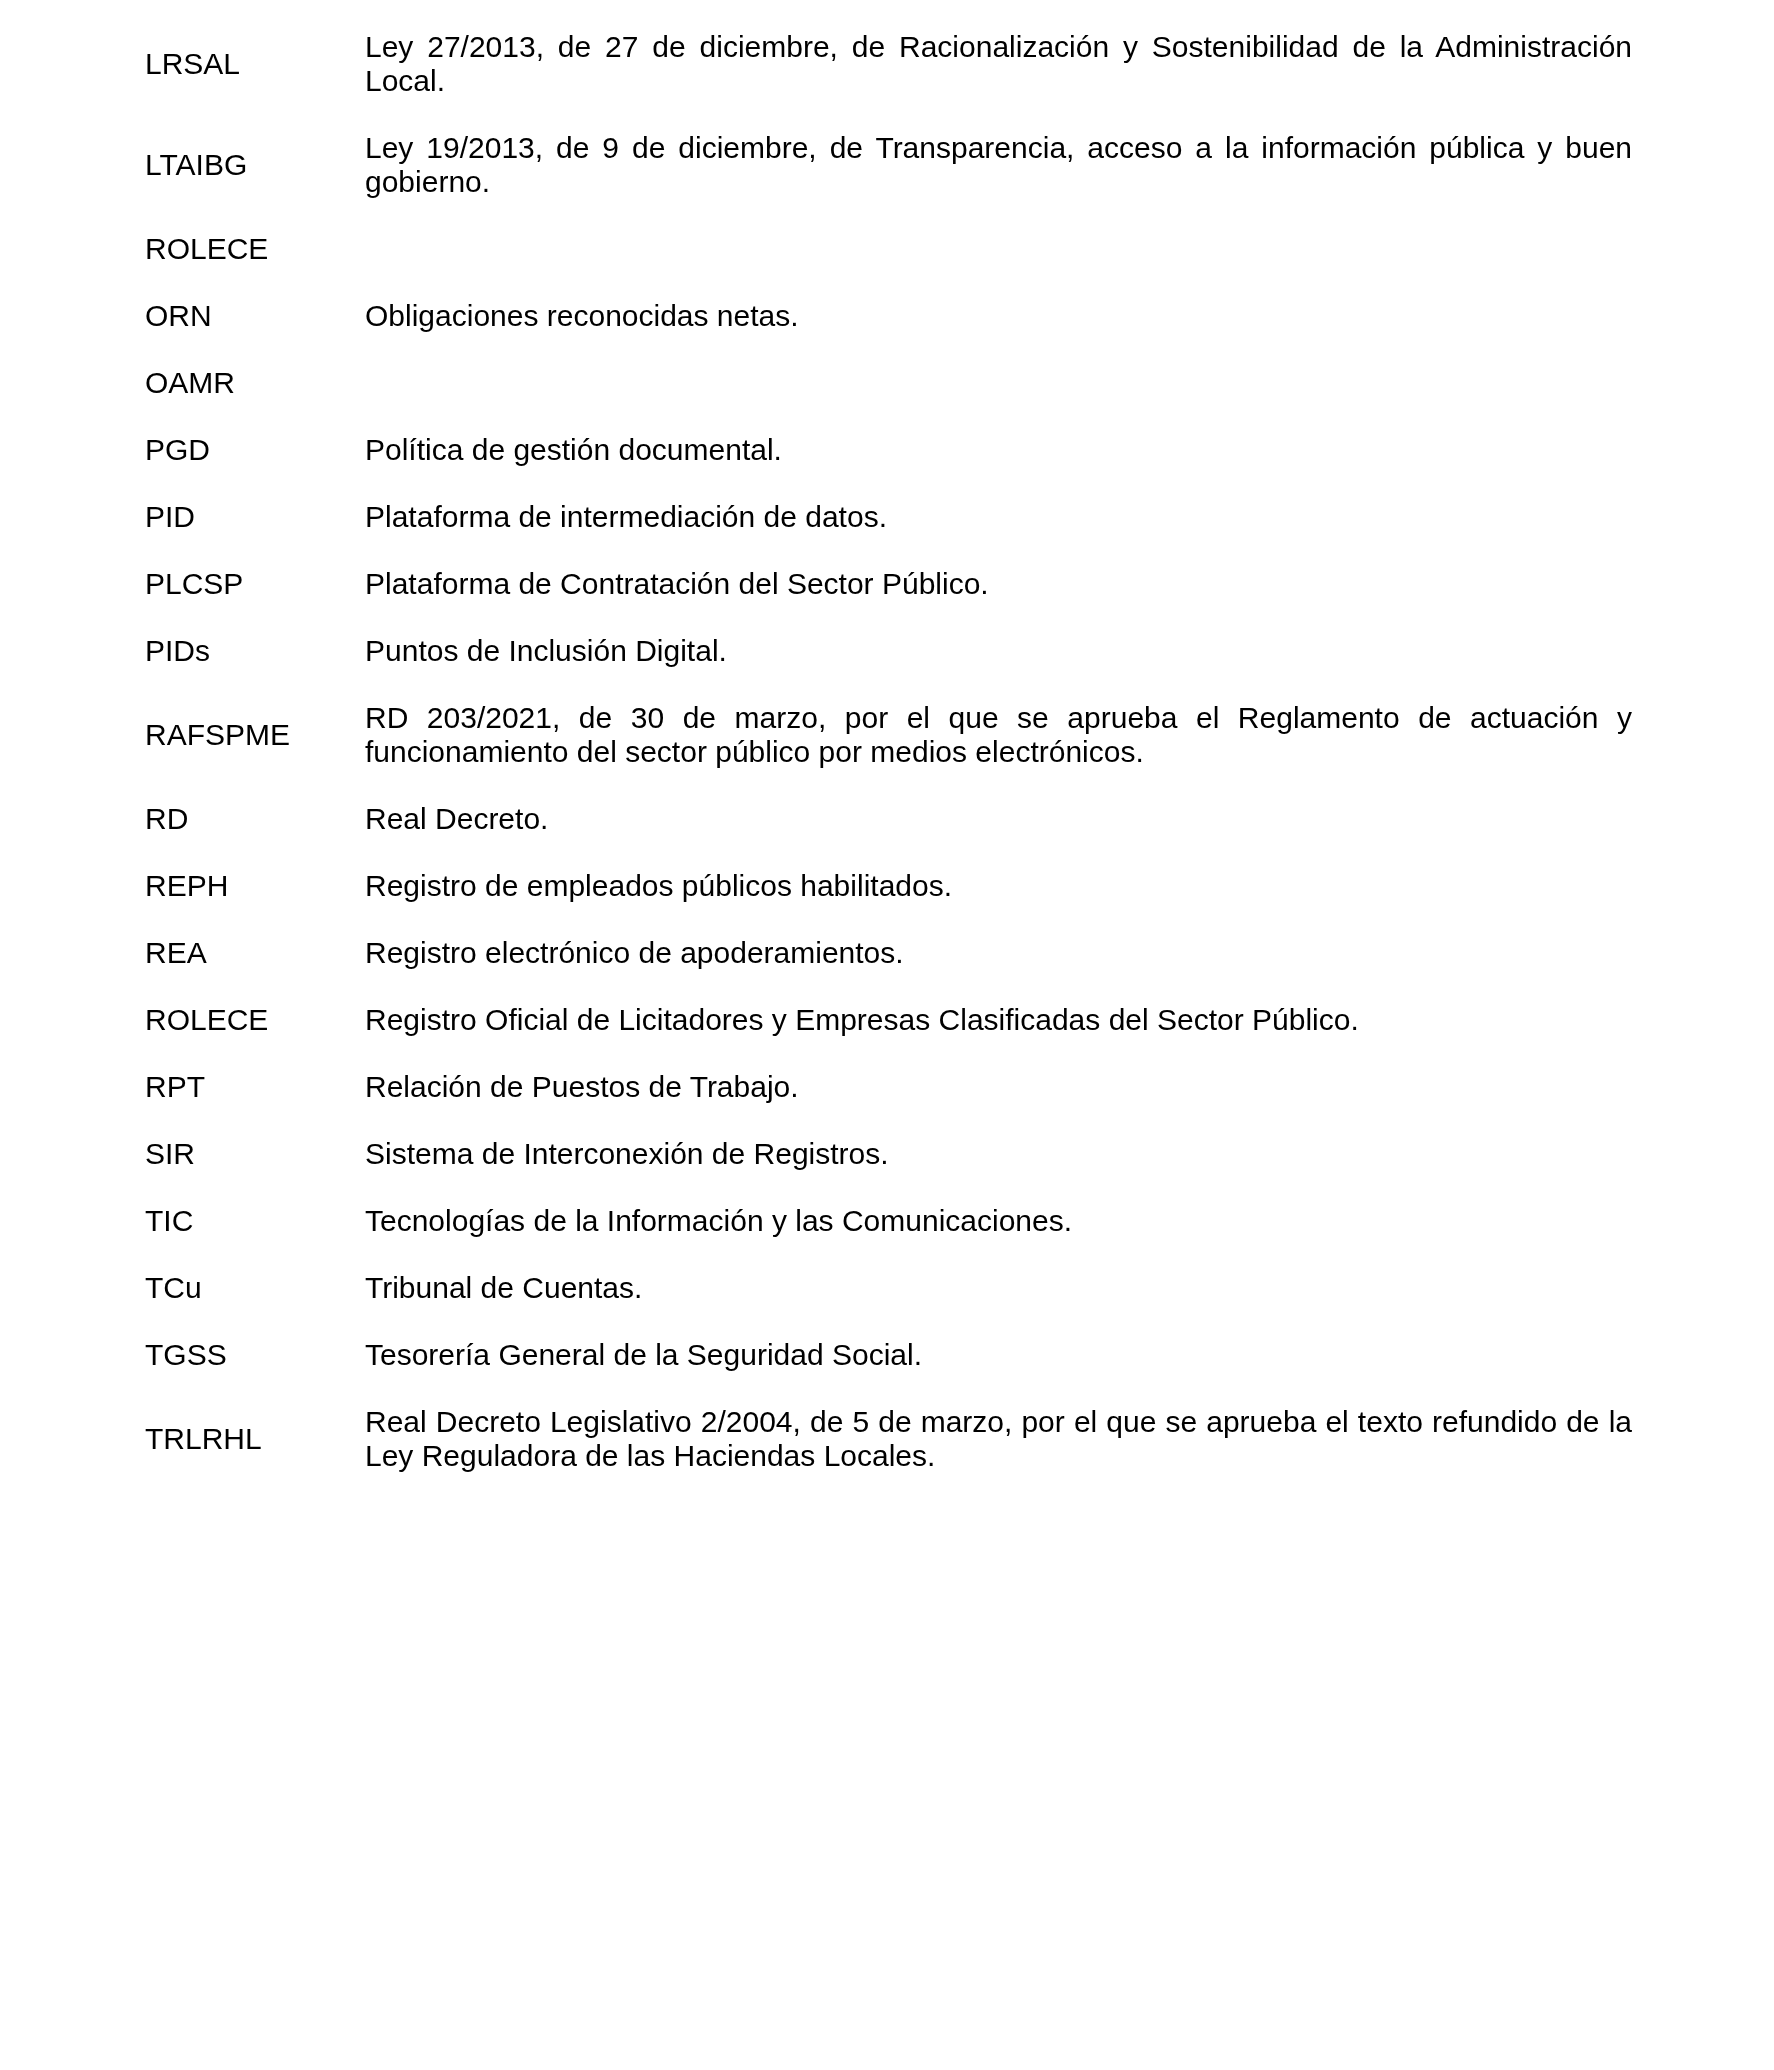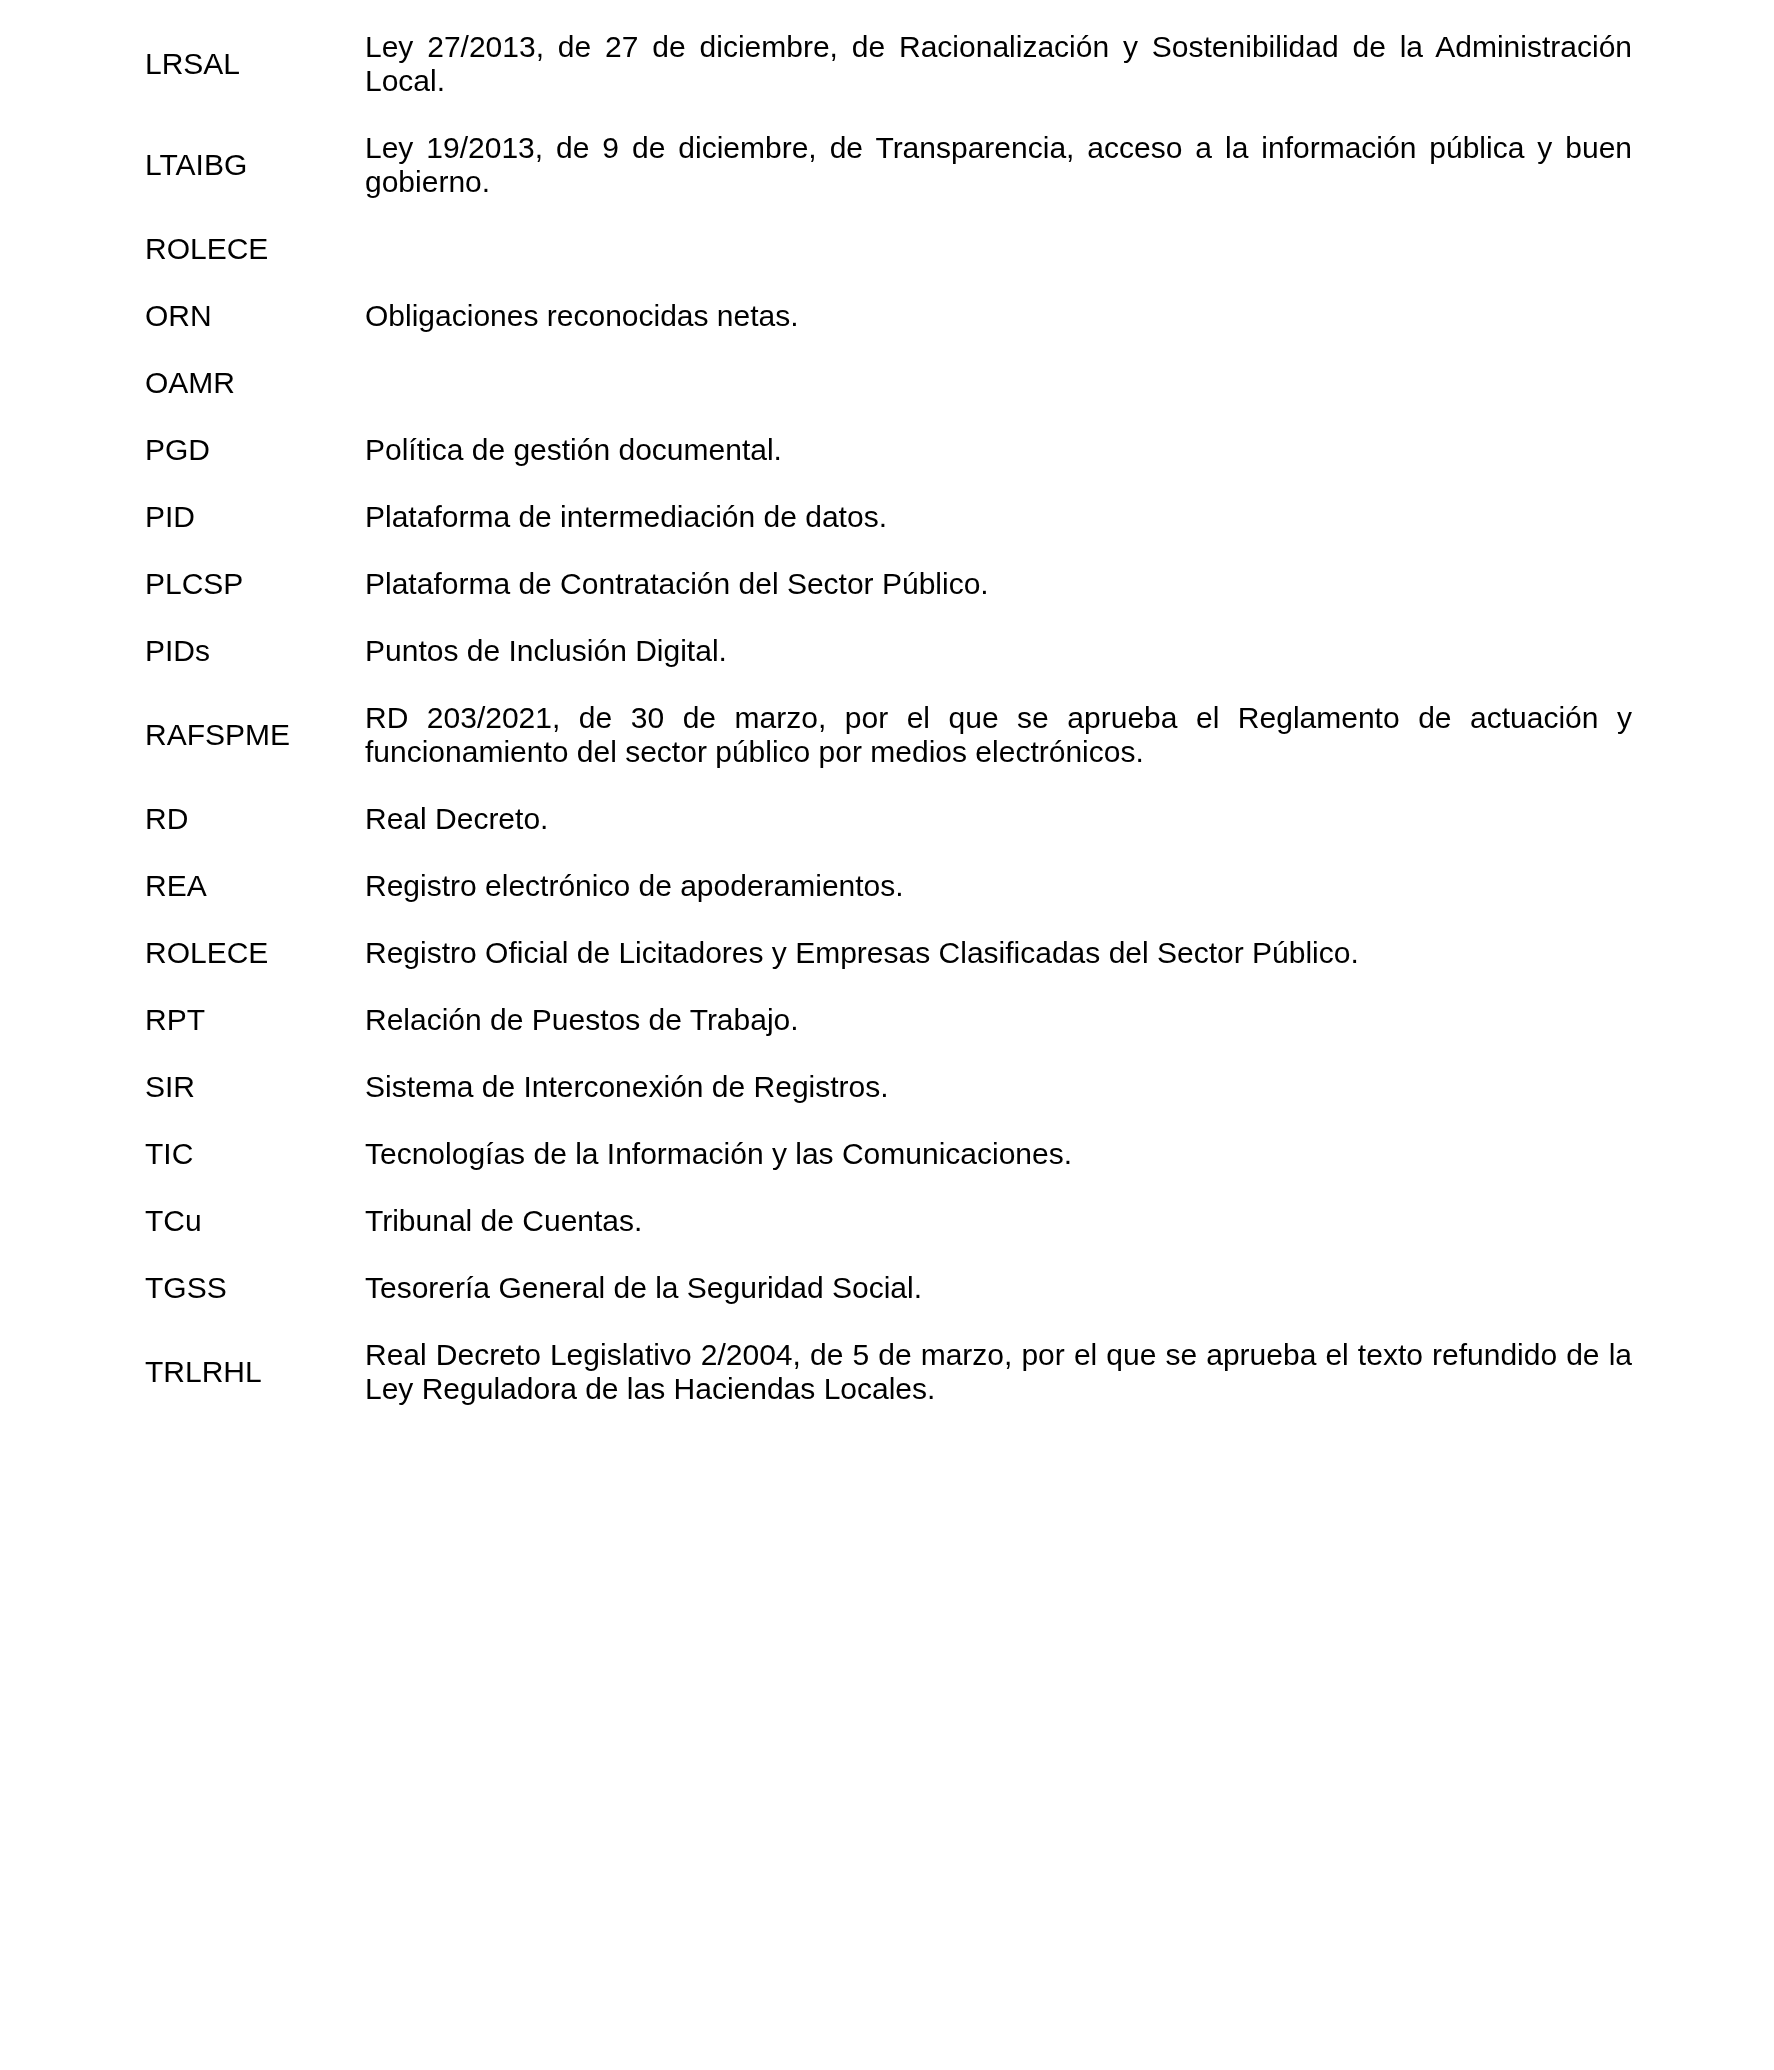--- a/index.html
+++ b/index.html
@@ -79,20 +79,24 @@
   </div>
   <div class="entry">
     <span class="term">RAFSPME</span>
     <span class="definition">RD 203/2021, de 30 de marzo, por el que se aprueba el Reglamento de actuación y funcionamiento del sector público por medios electrónicos.</span>
   </div>
   <div class="entry">
     <span class="term">RD</span>
     <span class="definition">Real Decreto.</span>
   </div>
   <div class="entry">
+    <span class="term">REPH</span>
+    <span class="definition">Registro de empleados públicos habilitados.</span>
+  </div>
+  <div class="entry">
     <span class="term">REA</span>
     <span class="definition">Registro electrónico de apoderamientos.</span>
   </div>
   <div class="entry">
     <span class="term">ROLECE</span>
     <span class="definition">Registro Oficial de Licitadores y Empresas Clasificadas del Sector Público.</span>
   </div>
   <div class="entry">
     <span class="term">RPT</span>
     <span class="definition">Relación de Puestos de Trabajo.</span>

